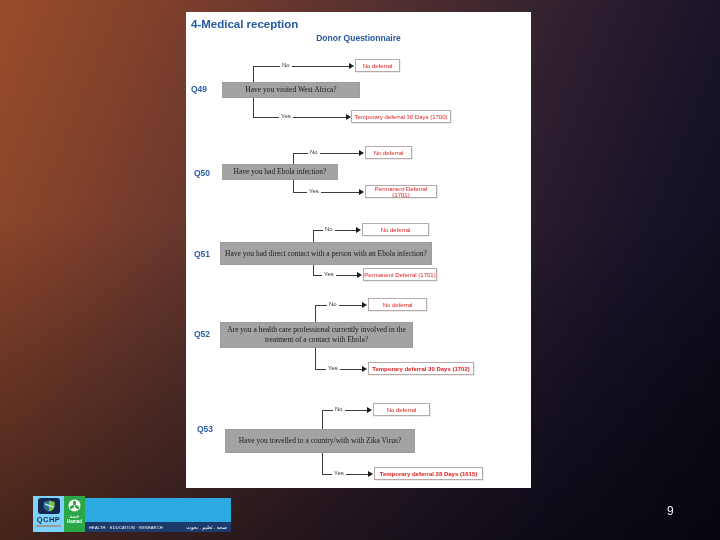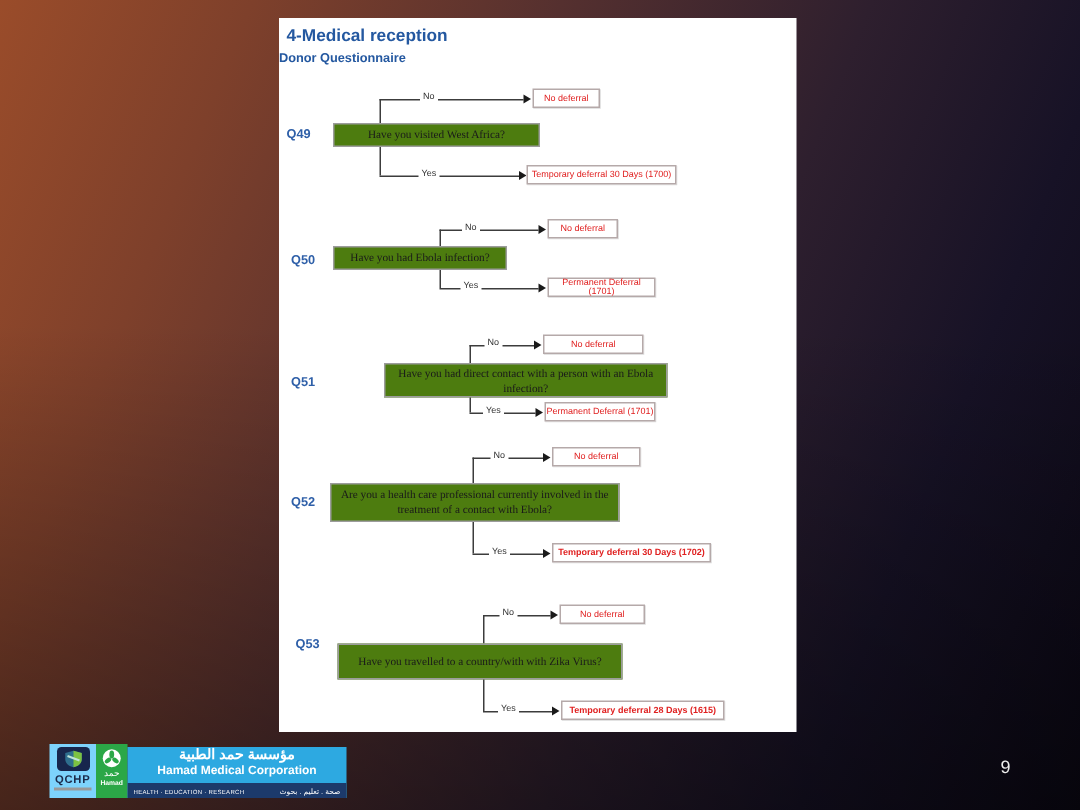--- a/index.html
+++ b/index.html
@@ -5,25 +5,25 @@
   html,body{margin:0;padding:0;width:720px;height:540px;overflow:hidden;
     font-family:"Liberation Sans",sans-serif;}
   body{
     background:
       linear-gradient(180deg, rgba(0,0,0,0) 40%, rgba(0,0,0,0.40) 100%),
       linear-gradient(112deg, #9a4c2a 0%, #7e402b 18%, #55302f 40%, #2e1f2e 62%, #171226 80%, #0b0814 100%);
     position:relative;
   }
   .slide{position:absolute;left:186px;top:12px;width:345px;height:476px;background:#ffffff;}
   .slide-title{position:absolute;left:5px;top:6px;font-size:11.5px;font-weight:bold;color:#2458a0;}
-  .slide-subtitle{position:absolute;left:0;top:21px;width:100%;text-align:left;
+  .slide-subtitle{position:absolute;left:0;top:21px;width:100%;text-align:center;
     font-size:8.5px;font-weight:bold;color:#2458a0;}
   .qgroup{display:contents;}
   .qid{position:absolute;font-size:8.5px;font-weight:bold;color:#2e5fa8;}
-  .qbox{position:absolute;border:1px solid #9c9c9c;background:#4d7c0f;
+  .qbox{position:absolute;border:1px solid #9c9c9c;background:#a3a3a3;
     font-family:"Liberation Serif",serif;font-size:7.5px;color:#1a1a1a;
     display:flex;align-items:center;justify-content:center;text-align:center;line-height:1.3;
     box-sizing:border-box;padding:0 4px;}
   .line{position:absolute;background:#3c3c3c;}
   .h{height:1px;}
   .v{width:1px;}
   .arrowhead{position:absolute;width:0;height:0;
     border-top:3px solid transparent;border-bottom:3px solid transparent;border-left:5px solid #1a1a1a;}
   .branch-label{position:absolute;font-size:6px;color:#333;background:#fff;padding:0 2px;line-height:1.2;}
   .outcome{position:absolute;border:1px solid #b5a9a9;background:#fff;box-sizing:border-box;
@@ -91,21 +91,21 @@
   </div>
 
   
   <div class="qgroup">
     <span class="qid" style="left:8px;top:237px;">Q51</span>
     <div class="line v" style="left:127px;top:218px;height:12px;"></div>
     <div class="line h" style="left:127px;top:218px;width:43px;"></div>
     <span class="branch-label" style="left:137px;top:214px;">No</span>
     <div class="arrowhead" style="left:170px;top:215px;"></div>
     <div class="outcome" style="left:176px;top:211px;width:67px;height:13px;">No deferral</div>
-    <div class="qbox" style="left:34px;top:230px;width:189px;height:23px;margin-left:36px;">Have you had direct contact with a person with an Ebola infection?</div>
+    <div class="qbox" style="left:34px;top:230px;width:212px;height:23px;">Have you had direct contact with a person with an Ebola infection?</div>
     <div class="line v" style="left:127px;top:253px;height:10px;"></div>
     <div class="line h" style="left:127px;top:263px;width:44px;"></div>
     <span class="branch-label" style="left:136px;top:259px;">Yes</span>
     <div class="arrowhead" style="left:171px;top:260px;"></div>
     <div class="outcome" style="left:177px;top:256px;width:74px;height:13px;">Permanent Deferral (1701)</div>
   </div>
 
   
   <div class="qgroup">
     <span class="qid" style="left:8px;top:317px;">Q52</span>
@@ -155,24 +155,20 @@
     <svg class="hamad-circle" width="13" height="13" viewBox="0 0 13 13">
       <circle cx="6.5" cy="6.5" r="6" fill="#ffffff"></circle>
       <ellipse cx="6.5" cy="4" rx="1.6" ry="2.6" fill="#2ba747"></ellipse>
       <ellipse cx="4" cy="8" rx="2.4" ry="1.5" fill="#2ba747" transform="rotate(-35 4 8)"></ellipse>
       <ellipse cx="9" cy="8" rx="2.4" ry="1.5" fill="#2ba747" transform="rotate(35 9 8)"></ellipse>
     </svg>
     <div class="hamad-ar">حمد</div>
     <div class="hamad-en">Hamad</div>
   </div>
   <div class="hmc-banner">
-    <div class="banner-main">
-      <div class="org-ar">مؤسسة حمد الطبية</div>
-      <div class="org-en">Hamad Medical Corporation</div>
-    </div>
     <div class="banner-strip">
       <span class="motto-en">HEALTH · EDUCATION · RESEARCH</span>
       <span class="motto-ar">صحة . تعليم . بحوث</span>
     </div>
   </div>
 </div>
 
 <div class="page-number">9</div>
 
 </body></html>

